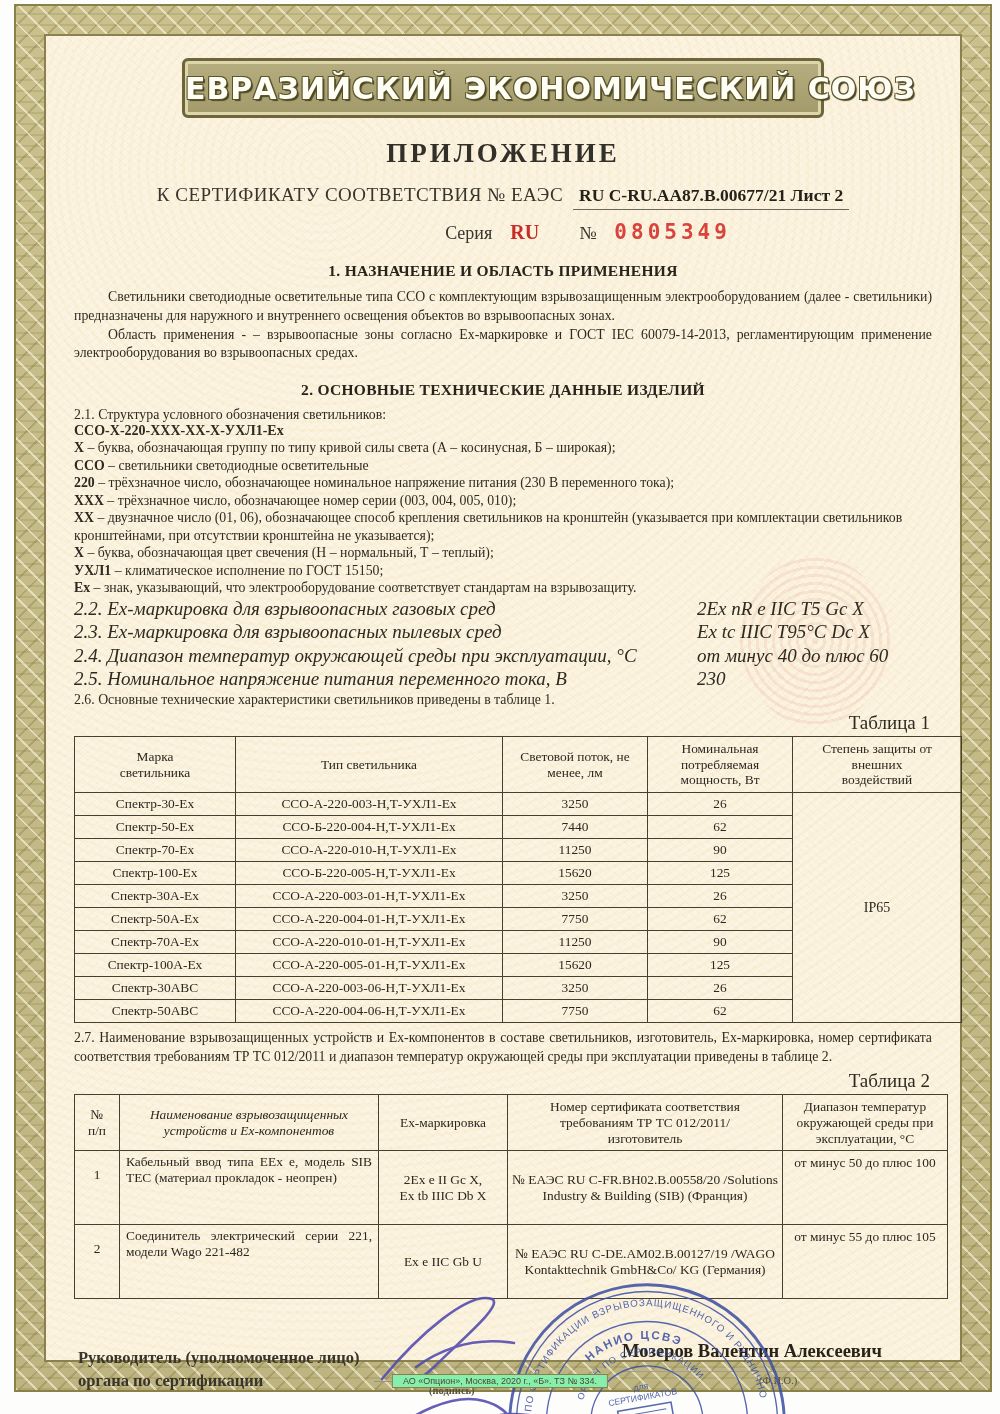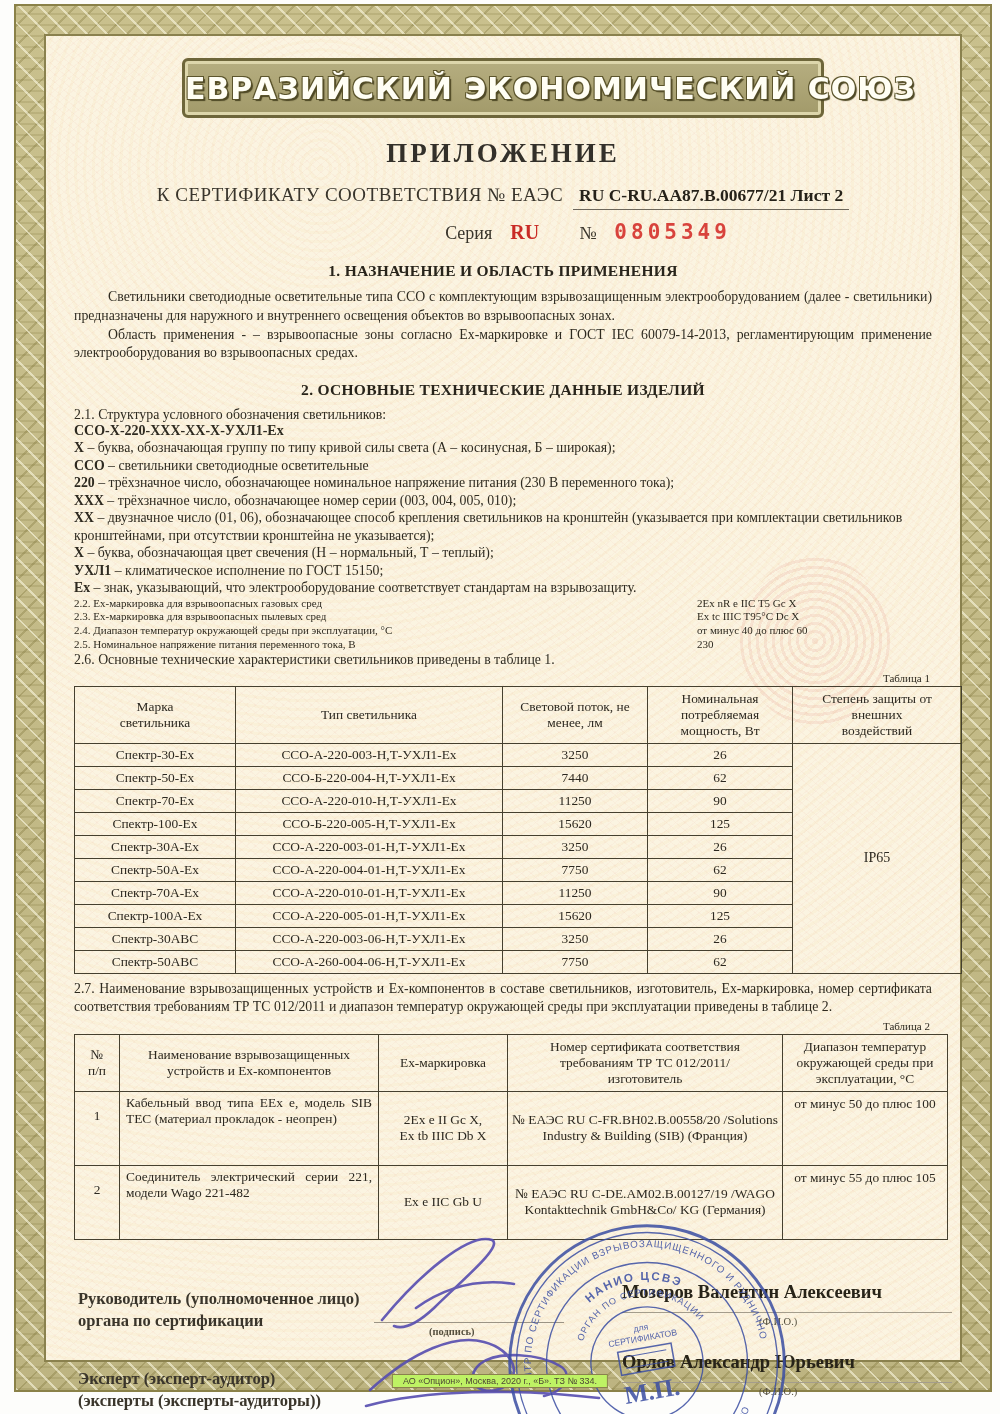--- a/index.html
+++ b/index.html
@@ -43,34 +43,34 @@
   .num-sign{font-size:18px;color:#39352c;margin-left:22px;}
   .blank-number{font-family:"DejaVu Sans Mono",monospace;font-size:21px;font-weight:bold;
      letter-spacing:4px;color:#d8433c;}
 
   .sec-heading{text-align:center;font-size:15.5px;font-weight:bold;color:#28241b;margin:18px 0 8px;letter-spacing:.3px;}
   .para{font-size:13.8px;line-height:1.36;text-align:justify;text-indent:34px;margin:0;}
   .defs{font-size:13.8px;line-height:1.27;}
   .def-line b{font-weight:bold;}
   .code-line{font-weight:bold;font-size:14px;}
   .p21{font-size:13.8px;}
-  .spec-row{display:flex;font-size:11px;line-height:1.24;}
+  .spec-row{display:flex;font-size:19px;line-height:1.24;font-style:italic;}
   .spec-label{flex:1;}
   .spec-value{width:235px;flex:none;}
   .p26{font-size:13.8px;margin-top:1px;}
 
-  .tbl-caption{text-align:right;font-size:11px;margin:4px 2px 2px 0;}
+  .tbl-caption{text-align:right;font-size:19px;margin:4px 2px 2px 0;}
   table{border-collapse:collapse;width:100%;table-layout:fixed;}
   th,td{border:1.6px solid #45402f;font-size:13.4px;line-height:1.18;padding:1px 4px;
         text-align:center;vertical-align:middle;color:#2c2820;font-weight:normal;}
   th{white-space:pre-line;padding:4px 4px;}
   .t1-c0{width:152px;} .t1-c1{width:258px;} .t1-c2{width:136px;} .t1-c3{width:136px;} .t1-c4{width:160px;margin-left:15px;}
   #table1 td{height:20px;}
   .ip-cell{font-size:14px;}
-  .t2-c0{width:36px;} .t2-c1{width:250px;} .t2-c2{width:120px;} .t2-c3{width:266px;} .t2-c4{width:156px;}
+  .t2-c0{width:36px;} .t2-c1{width:250px;font-style:italic;} .t2-c2{width:120px;} .t2-c3{width:266px;} .t2-c4{width:156px;}
   .t2-name{text-align:justify;padding:3px 6px;vertical-align:top;}
   .t2-num{vertical-align:top;padding-top:16px;}
   .t2-marking{white-space:pre-line;}
   .t2-range{vertical-align:top;padding-top:4px;}
   #table2 td{height:56px;}
 
   .p27{font-size:13.8px;line-height:1.33;text-align:justify;margin:6px 0 0;}
 
   
   .sig-block{position:relative;margin-top:16px;height:186px;}
@@ -84,21 +84,21 @@
   .fio-name{position:absolute;font-size:18.5px;font-weight:bold;color:#272318;white-space:nowrap;z-index:2;}
   .name1{left:548px;top:26px;} .name2{left:548px;top:96px;}
   .fio-line{position:absolute;left:548px;width:330px;border-bottom:1px solid #a49d8c;z-index:2;}
   .fline1{top:56px;} .fline2{top:126px;}
   .fio-caption{position:absolute;font-size:10.5px;color:#55503f;z-index:2;}
   .fcap1{left:685px;top:60px;} .fcap2{left:685px;top:130px;}
   .sig-svg{position:absolute;left:290px;top:-26px;z-index:3;}
   .stamp{position:absolute;left:428px;top:-38px;width:290px;height:290px;z-index:3;opacity:.86;}
 
   .imprint{position:absolute;left:50%;bottom:26px;transform:translateX(-50%);
-     background:#bef264;border:1px solid #8a814e;font-size:9px;color:#4c4734;
+     background:#86efac;border:1px solid #8a814e;font-size:9px;color:#4c4734;
      padding:1px 10px;white-space:nowrap;z-index:8;font-family:"Liberation Sans",sans-serif;}
 </style>
 </head>
 <body>
 
 <div class="page">
   <div class="frame">
     <div class="inner">
       <div class="rosette"></div>
 
@@ -250,21 +250,21 @@
 
               <tr>
                 <td>Спектр-30АВС</td>
                 <td>ССО-А-220-003-06-Н,Т-УХЛ1-Ех</td>
                 <td>3250</td>
                 <td>26</td>
               </tr>
 
               <tr>
                 <td>Спектр-50АВС</td>
-                <td>ССО-А-260-004-06-Н,Т-УХЛ1-Ех</td>
+                <td>ССО-А-220-004-06-Н,Т-УХЛ1-Ех</td>
                 <td>7750</td>
                 <td>62</td>
               </tr>
             </tbody>
         </table>
 
         <p class="p27">2.7.  Наименование взрывозащищенных устройств и Ех-компонентов в составе светильников, изготовитель, Ех-маркировка, номер сертификата соответствия требованиям ТР ТС 012/2011 и диапазон температур окружающей среды при эксплуатации приведены в таблице 2.</p>
 
         <div class="tbl-caption">Таблица 2</div>
         <table id="table2">

